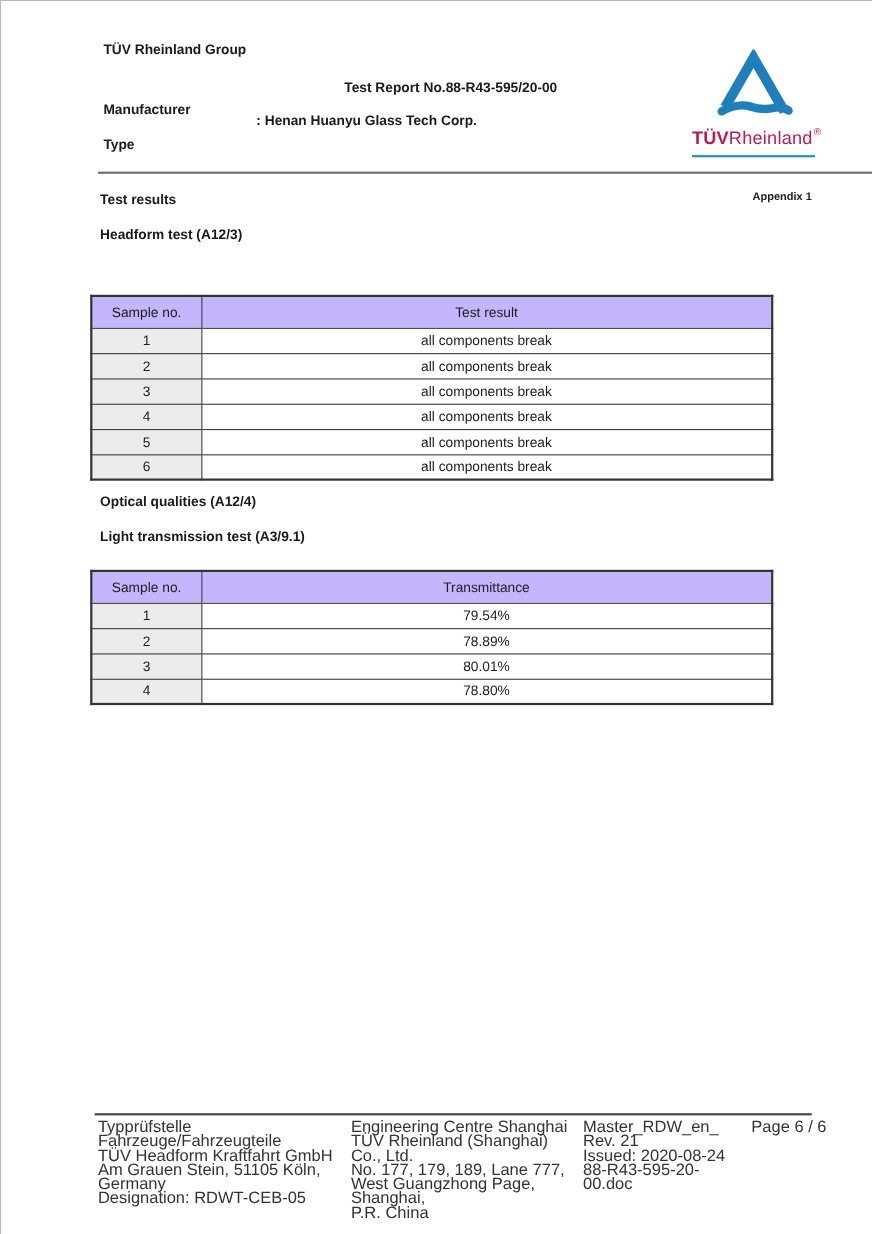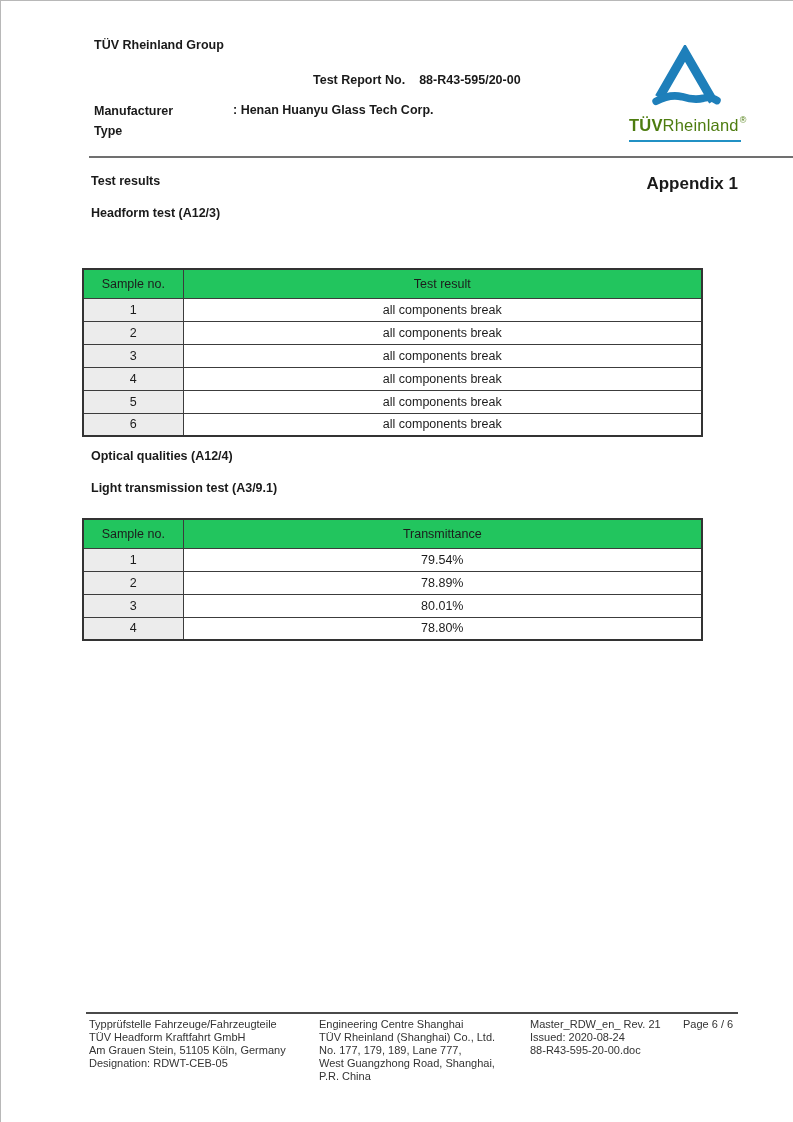--- a/index.html
+++ b/index.html
@@ -6,51 +6,51 @@
   html,body { background:#e8e8e8; }
   body { font-family:"Liberation Sans", sans-serif; }
   .page {
     position:relative; width:793px; height:1122px; background:#ffffff;
     border-left:1px solid #b8b8b8; border-top:1px solid #b8b8b8;
     overflow:hidden; color:#1a1a1a;
   }
   .abs { position:absolute; }
   .company { left:93px; top:37px; font-size:12.5px; font-weight:bold; }
   .report-line { left:312px; top:72px; font-size:12.5px; font-weight:bold; }
-  .report-line .val { margin-left:14px; }
+  .report-line .val { }
   .kv-label { left:93px; font-size:12.5px; font-weight:bold; }
   .kv-value { left:232px; font-size:12.5px; font-weight:bold; width:316px;
               padding-left:12px; text-indent:-12px; line-height:17px; }
   .logo { left:628px; top:40px; width:112px; text-align:center; }
   .logo svg { display:block; margin:4px auto 0 auto; }
-  .brand { font-size:16.5px; color:#4d7c0f; letter-spacing:0.2px; white-space:nowrap; }
+  .brand { font-size:16.5px; color:#be185d; letter-spacing:0.2px; white-space:nowrap; }
   .brand .tuv { font-weight:bold; }
   .brand sup { font-size:9px; vertical-align:8px; margin-left:1px; }
   .logo-underline { height:2px; background:#2191c4; margin-top:5px; }
   .header-divider { left:88px; top:155px; width:705px; height:2px; background:#707070; }
   .section-title { left:90px; top:173px; font-size:12.5px; font-weight:bold; }
-  .appendix { top:173px; right:55px; font-size:17px; font-weight:bold; }
+  .appendix { top:173px; right:55px; font-size:10px; font-weight:bold; }
   .h-headform { left:90px; top:205px; font-size:12.5px; font-weight:bold; }
   .h-sub { left:90px; top:237px; font-size:12.2px; font-weight:bold; white-space:nowrap; }
   .h-optical { left:90px; top:448px; font-size:12.5px; font-weight:bold; }
   .h-light { left:90px; top:480px; font-size:12.5px; font-weight:bold; }
   table.result { border-collapse:collapse; width:621px; font-size:12.5px;
                  border:2px solid #333; table-layout:fixed; }
   table.result th, table.result td {
     border:1.5px solid #3c3c3c; text-align:center; vertical-align:middle;
     font-weight:normal; color:#1c1c1c;
   }
-  table.result th { height:29px; background:#22c55e; }
+  table.result th { height:29px; background:#c4b5fd; }
   table.result td { height:23px; background:#ffffff; }
   table.result td.c1 { background:#ececec; }
   .colw1 { width:100px; }
   .t1 { left:81px; top:267px; }
   .t2 { left:81px; top:517px; }
   .footer-divider { left:85px; top:1011px; width:652px; height:1.5px; background:#4a4a4a; }
-  .fcol { top:1017px; font-size:11px; line-height:13px; color:#333; }
+  .fcol { top:1017px; font-size:15px; line-height:13px; color:#333; }
   .fc1 { left:88px; width:225px; }
   .fc2 { left:318px; width:205px; }
   .fc3 { left:529px; width:150px; }
   .fc4 { left:682px; width:90px; }
 </style>
 </head>
 <body>
 
 <div class="page">
 
@@ -62,21 +62,21 @@
       <path d="M12 74 Q 30 64 46 68 Q 62 73 74 70 Q 83 67 92 73" fill="none" stroke="#1e7fba" stroke-width="10" stroke-linecap="round"></path>
     </svg>
     <div class="brand"><span class="tuv">TÜV</span><span>Rheinland</span><sup>®</sup></div>
     <div class="logo-underline"></div>
   </div>
 
   <div class="abs report-line">
     <span>Test Report No.</span><span class="val">88-R43-595/20-00</span>
   </div>
 
-  <div class="abs kv-label" style="top:103px;">Manufacturer</div>
+  <div class="abs kv-label" style="top:92px;">Manufacturer</div>
   <div class="abs kv-value" style="top:101px;">: Henan Huanyu Glass Tech Corp.</div>
 
   <div class="abs kv-label" style="top:123px;">Type</div>
 
   <div class="abs header-divider"></div>
 
   <div class="abs section-title">Test results</div>
   <div class="abs appendix">Appendix 1</div>
 
   <div class="abs h-headform">Headform test (A12/3)</div>
@@ -148,21 +148,21 @@
     <div>Typprüfstelle Fahrzeuge/Fahrzeugteile</div>
     <div>TÜV Headform Kraftfahrt GmbH</div>
     <div>Am Grauen Stein, 51105 Köln, Germany</div>
     <div>Designation: RDWT-CEB-05</div>
   </div>
 
   <div class="abs fcol fc2">
     <div>Engineering Centre Shanghai</div>
     <div>TÜV Rheinland (Shanghai) Co., Ltd.</div>
     <div>No. 177, 179, 189, Lane 777,</div>
-    <div>West Guangzhong Road, Shanghai,</div>
+    <div>West Guangzhong Page, Shanghai,</div>
     <div>P.R. China</div>
   </div>
 
   <div class="abs fcol fc3">
     <div>Master_RDW_en_ Rev. 21</div>
     <div>Issued: 2020-08-24</div>
     <div>88-R43-595-20-00.doc</div>
   </div>
 
   <div class="abs fcol fc4">

